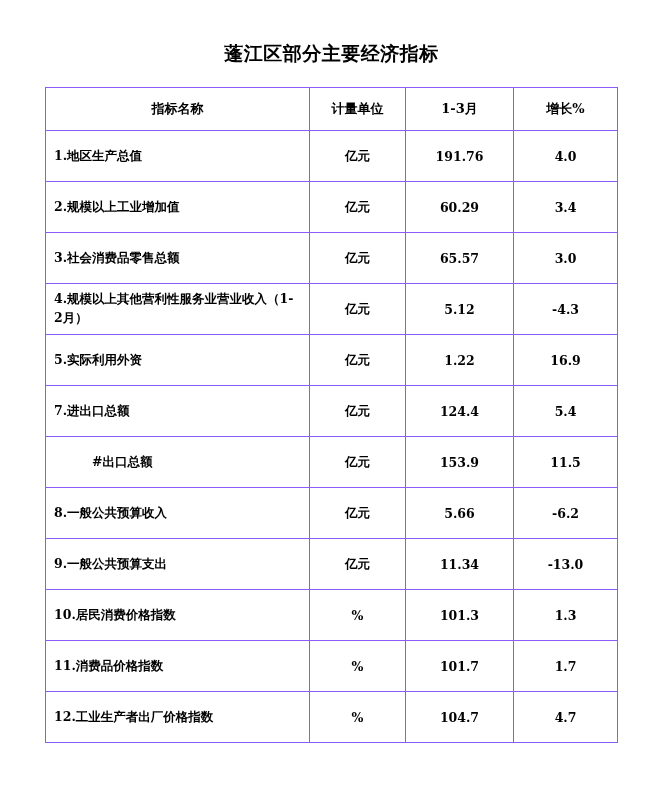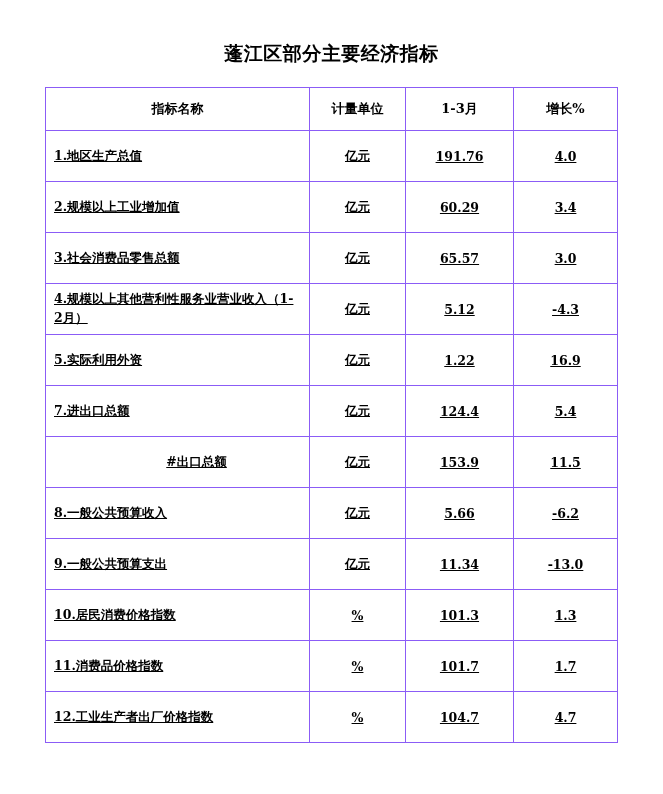--- a/index.html
+++ b/index.html
@@ -44,30 +44,28 @@
   }
   table.stats thead th {
     height: 42px;
     text-align: center;
     vertical-align: middle;
     font-size: 13px;
   }
   table.stats tbody td {
     height: 50px;
     vertical-align: middle;
-    text-decoration: underline;
   }
   td.name {
     text-align: left;
     padding-left: 14px;
     line-height: 1.5;
   }
   td.name.indent {
     padding-left: 46px;
-    text-align: center;
   }
   td.unit, td.value, td.growth {
     text-align: center;
   }
   col.c-name { width: 264px; }
   col.c-unit { width: 96px; }
   col.c-value { width: 108px; }
   col.c-growth { width: 104px; }
 </style>
 </head>

